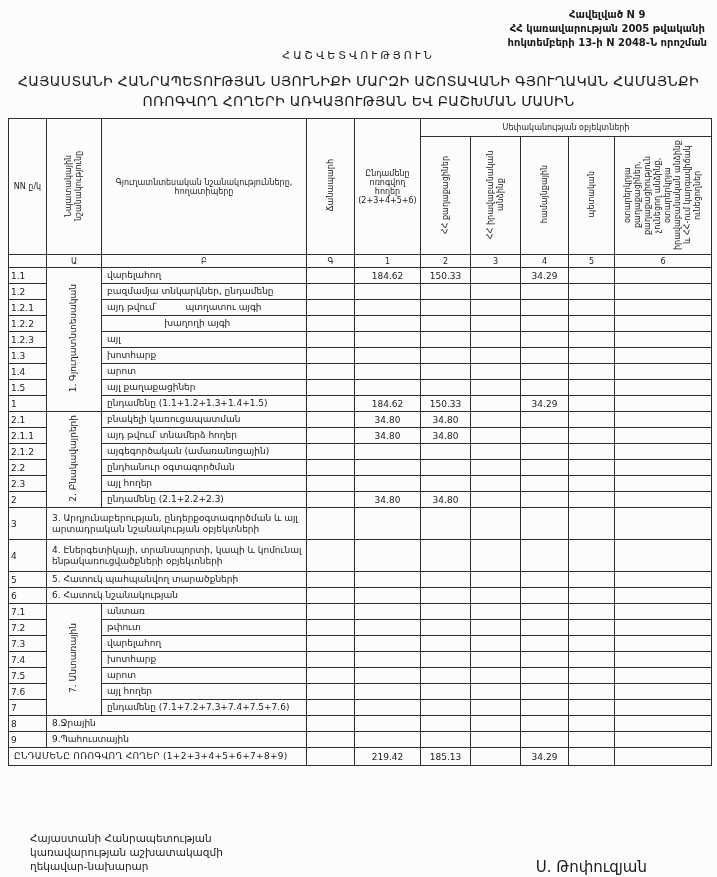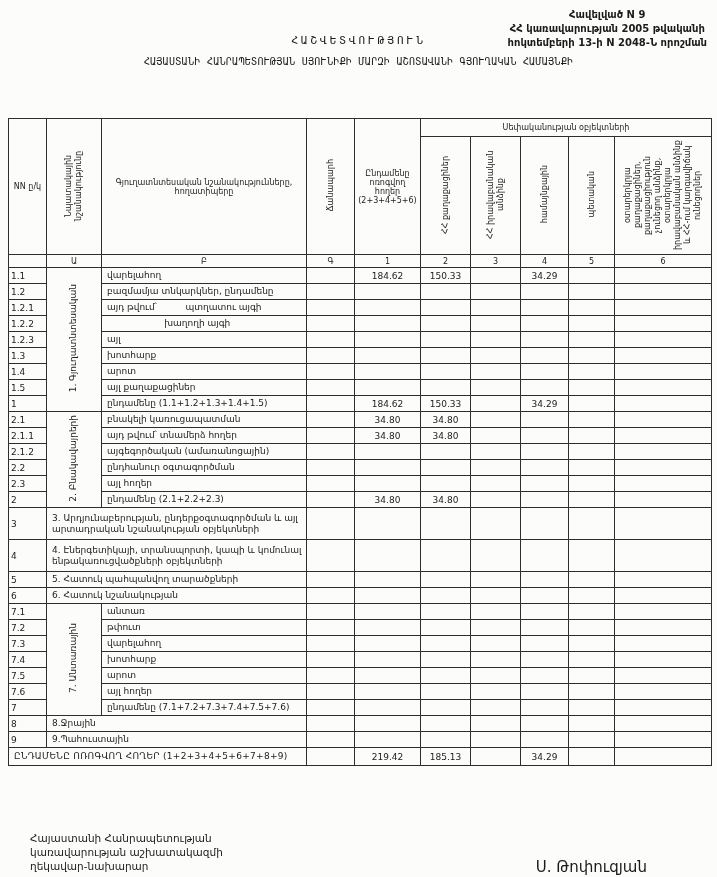--- a/index.html
+++ b/index.html
@@ -9,24 +9,24 @@
     background:#fcfcfa;
     color:#1b1b1b;
     font-family:"DejaVu Sans", sans-serif;
     overflow:hidden;
   }
   .appendix {
     position:absolute; top:8px; right:10px;
     text-align:center; font-size:10px; font-weight:bold; line-height:1.4;
   }
   .title-block {
-    position:absolute; top:34px; left:0; width:717px; text-align:center;font-family:Liberation Mono, monospace;
+    position:absolute; top:49px; left:0; width:717px; text-align:center;
   }
   .title-main { font-size:11px; letter-spacing:3px; margin-bottom:9px; }
-  .title-sub  { font-size:10px; letter-spacing:0.3px; line-height:1.45; }
+  .title-sub  { font-size:14px; letter-spacing:0.3px; line-height:1.45; }
   table.report {
     position:absolute; top:118px; left:8px;
     width:703px; border-collapse:collapse; table-layout:fixed;
   }
   table.report th, table.report td {
     border:1px solid #2e2e2e; font-weight:normal;
     overflow:hidden; vertical-align:middle;
   }
   thead th { font-size:8px; text-align:center; padding:1px; }
   th.own-top { height:18px; }
@@ -59,20 +59,21 @@
 
 <div class="appendix">
   <div>Հավելված N 9</div>
   <div>ՀՀ կառավարության 2005 թվականի</div>
   <div>հոկտեմբերի 13-ի N 2048-Ն որոշման</div>
 </div>
 
 <div class="title-block">
   <div class="title-main">ՀԱՇՎԵՏՎՈՒԹՅՈՒՆ</div>
   <div class="title-sub">ՀԱՅԱՍՏԱՆԻ ՀԱՆՐԱՊԵՏՈՒԹՅԱՆ ՍՅՈՒՆԻՔԻ ՄԱՐԶԻ ԱՇՈՏԱՎԱՆԻ ԳՅՈՒՂԱԿԱՆ ՀԱՄԱՅՆՔԻ</div>
+  <div class="title-sub">ՈՌՈԳՎՈՂ ՀՈՂԵՐԻ ԱՌԿԱՅՈՒԹՅԱՆ ԵՎ ԲԱՇԽՄԱՆ ՄԱՍԻՆ</div>
 </div>
 
 <table class="report">
   <colgroup>
     <col style="width:38px">
       <col style="width:55px">
       <col style="width:205px">
     <col style="width:48px">
       <col style="width:66px">
       <col style="width:50px">

